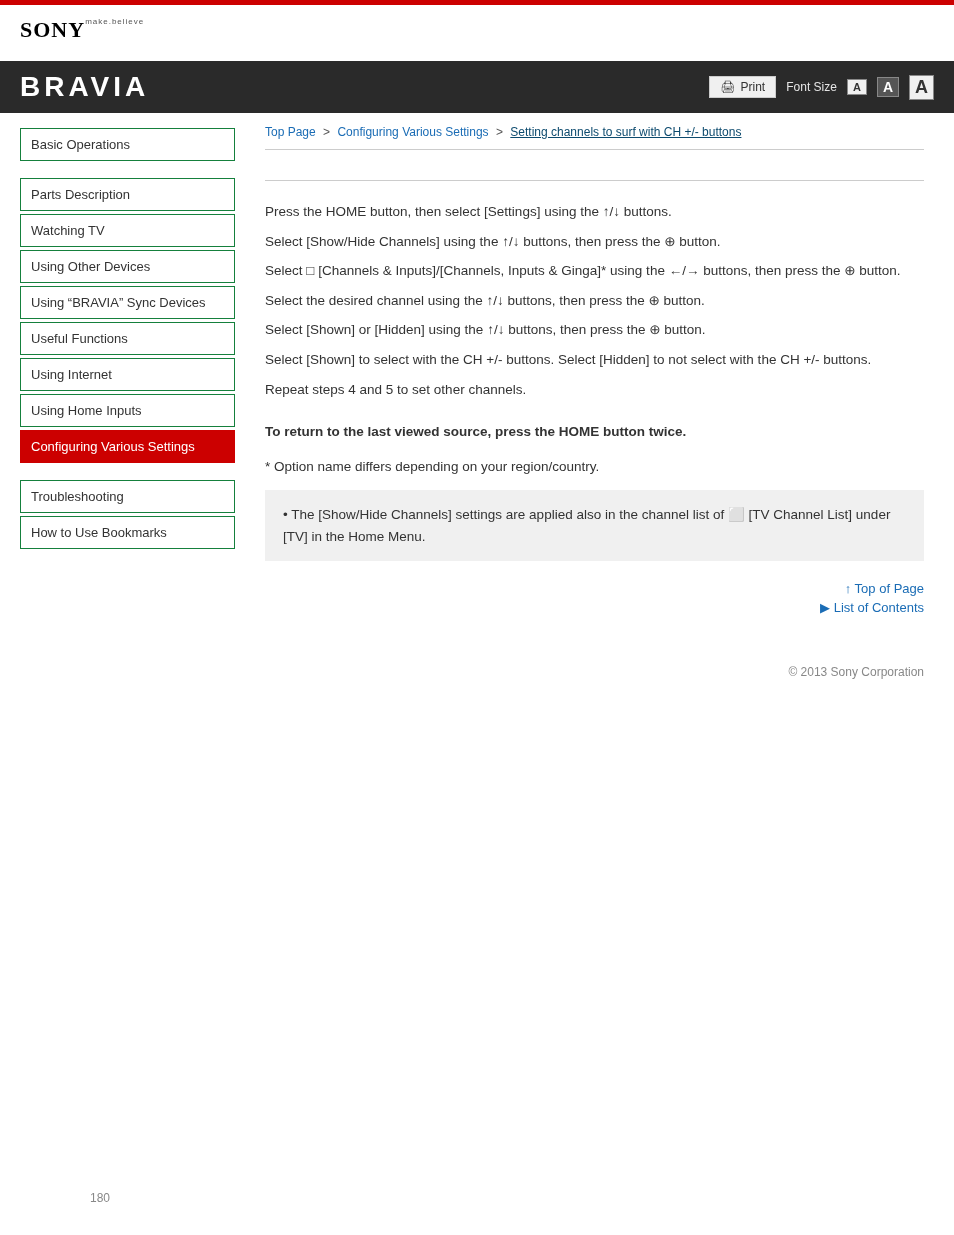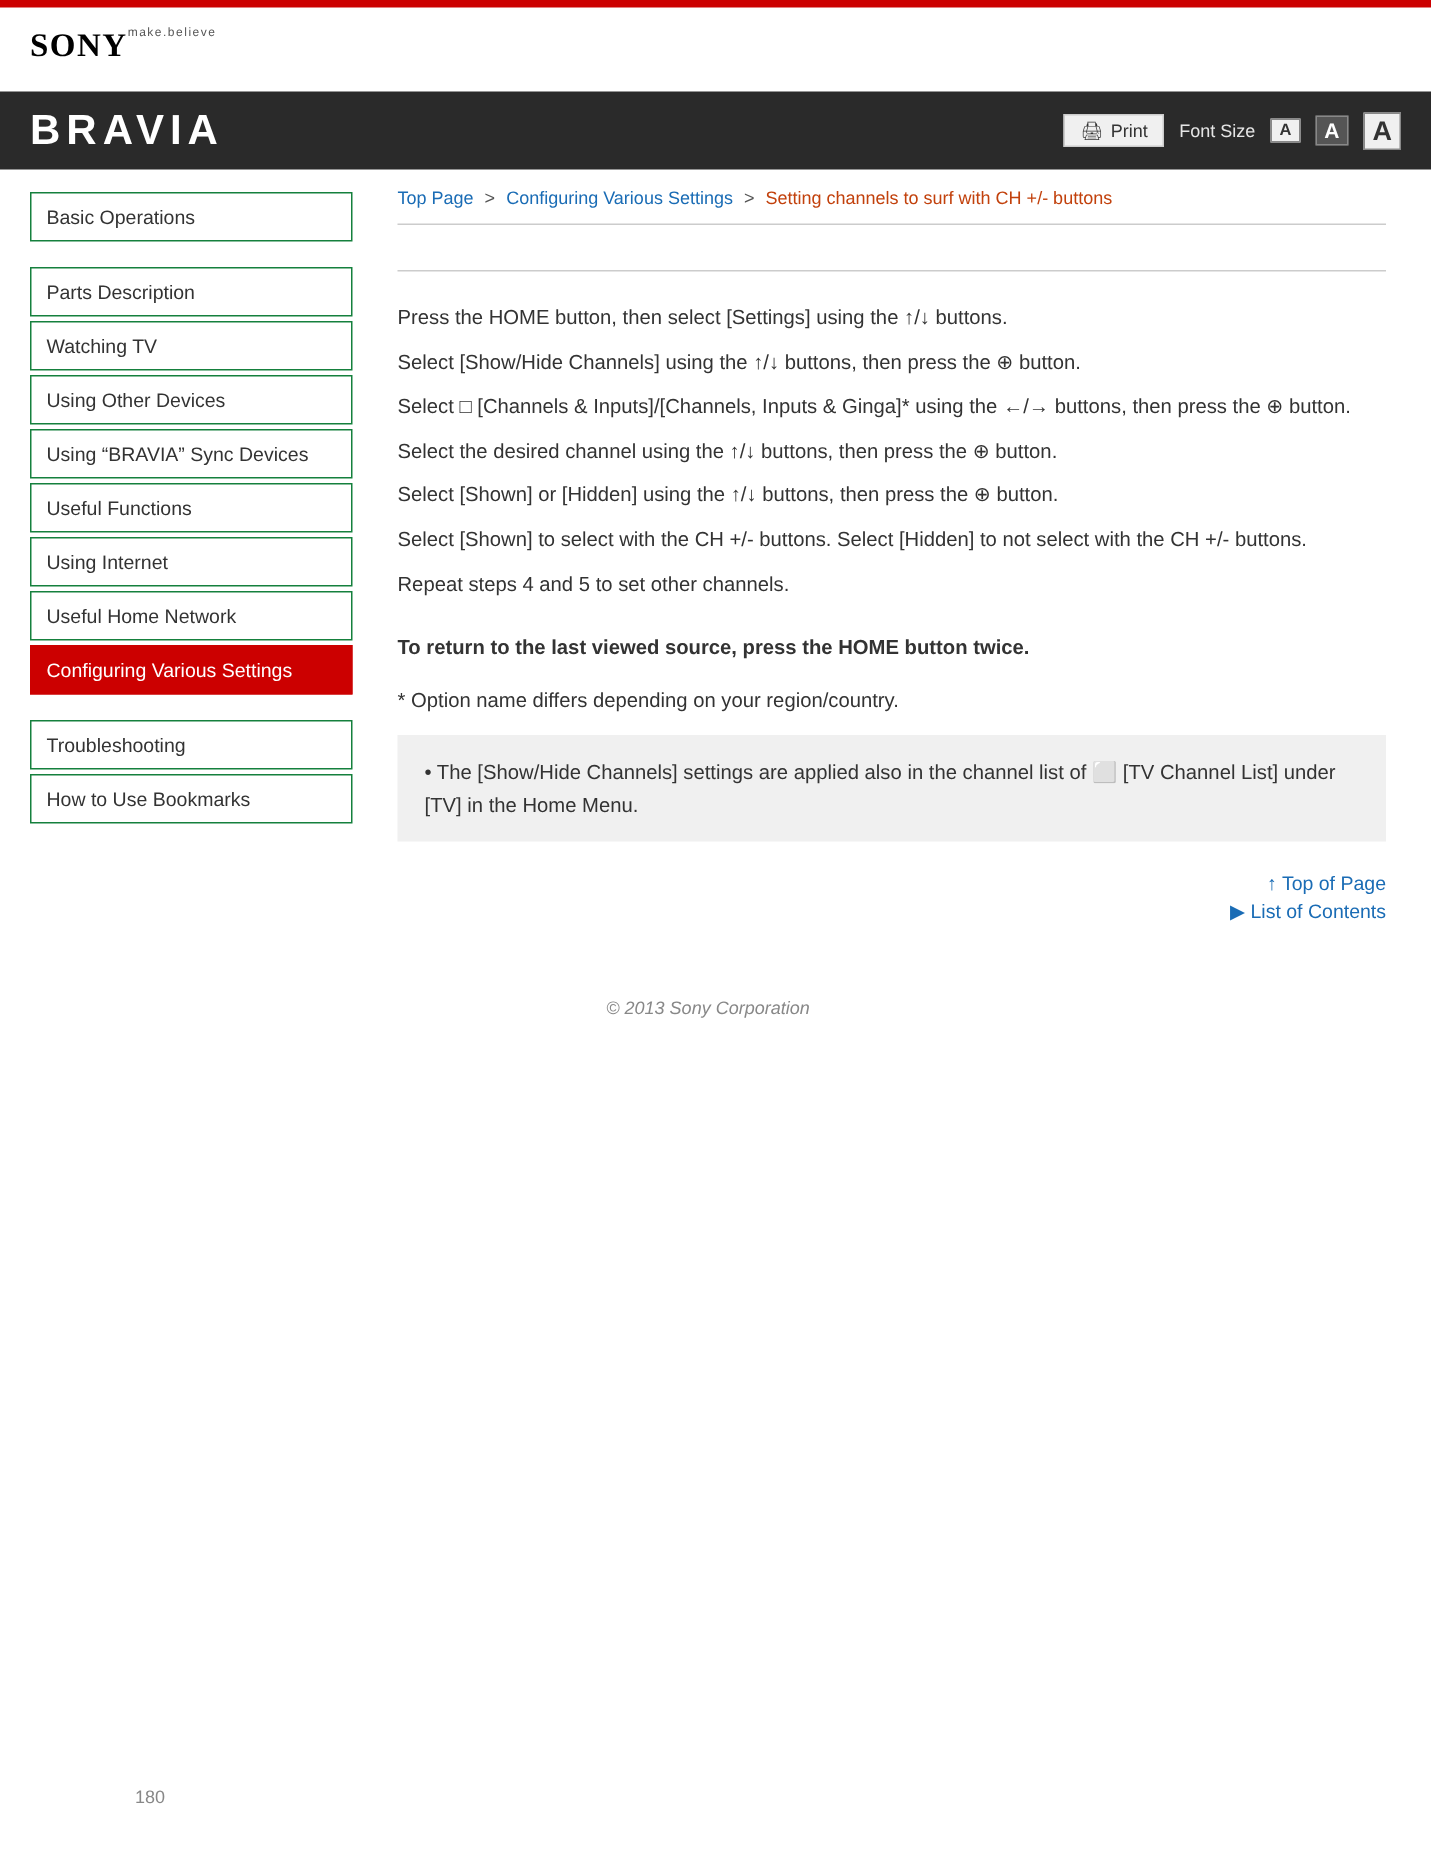--- a/index.html
+++ b/index.html
@@ -133,21 +133,22 @@
     }
     .breadcrumb a {
       color: #1a6cb5;
       text-decoration: none;
     }
     .breadcrumb .sep {
       color: #555;
       margin: 0 4px;
     }
     .breadcrumb .current {
-      color: #c2410c;
+      color: #0c4a6e;
+      text-decoration: underline;
     }
 
     
     .content hr {
       border: none;
       border-top: 1px solid #ccc;
       margin: 10px 0;
     }
 
     
@@ -195,25 +196,24 @@
     }
     .footer-nav a {
       color: #1a6cb5;
       text-decoration: none;
       font-size: 13px;
     }
 
     
     .page-footer {
       display: flex;
-      justify-content: center;
+      justify-content: flex-end;
       align-items: flex-end;
       padding: 10px 30px 10px 20px;
       margin-top: 20px;
-      font-style: italic;
     }
     .copyright {
       font-size: 12px;
       color: #888;
     }
     .page-number {
       font-size: 12px;
       color: #888;
       position: absolute;
       bottom: 30px;
@@ -257,21 +257,21 @@
 
   <div class="sidebar">
     <div class="sidebar-item">Basic Operations</div>
     <div class="sidebar-divider"></div>
     <div class="sidebar-item">Parts Description</div>
     <div class="sidebar-item">Watching TV</div>
     <div class="sidebar-item">Using Other Devices</div>
     <div class="sidebar-item">Using “BRAVIA” Sync Devices</div>
     <div class="sidebar-item">Useful Functions</div>
     <div class="sidebar-item">Using Internet</div>
-    <div class="sidebar-item">Useful Home Network</div>
+    <div class="sidebar-item">Using Home Inputs</div>
     <div class="sidebar-item active">Configuring Various Settings</div>
     <div class="sidebar-divider"></div>
     <div class="sidebar-item">Troubleshooting</div>
     <div class="sidebar-item">How to Use Bookmarks</div>
   </div>
 
   <div class="content">
 
     <div class="breadcrumb">
       <a href="#">Top Page</a>

